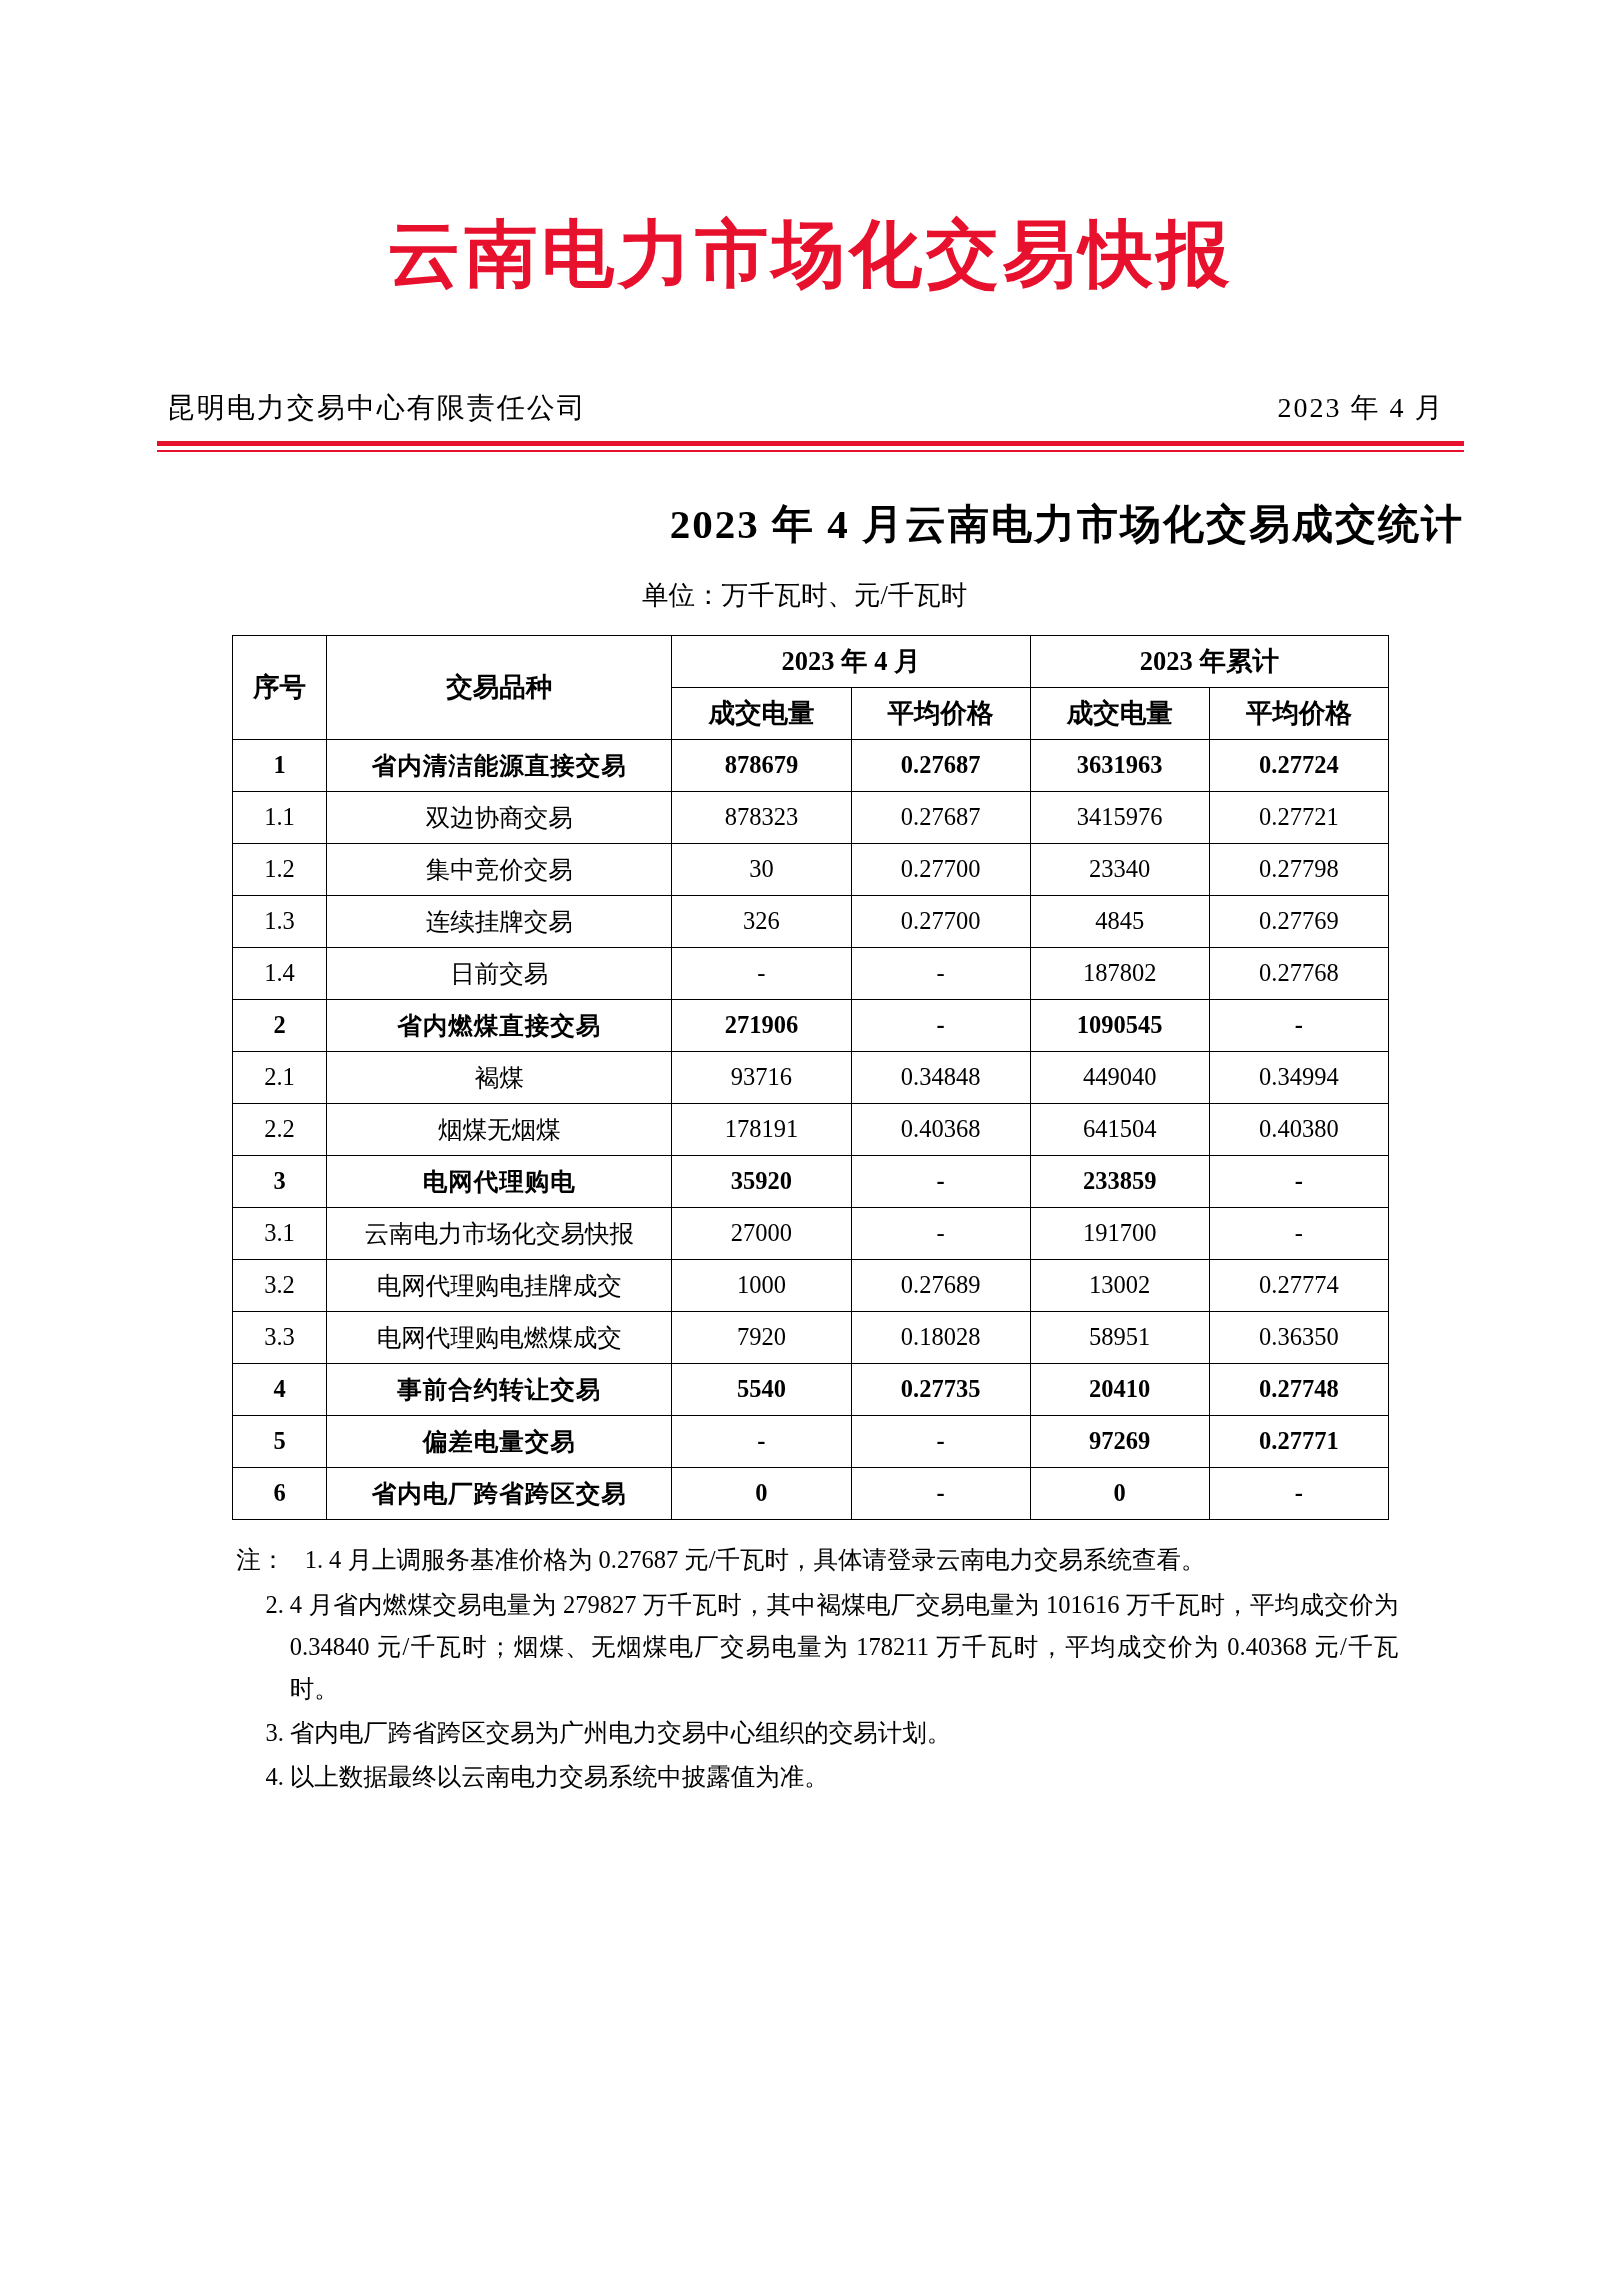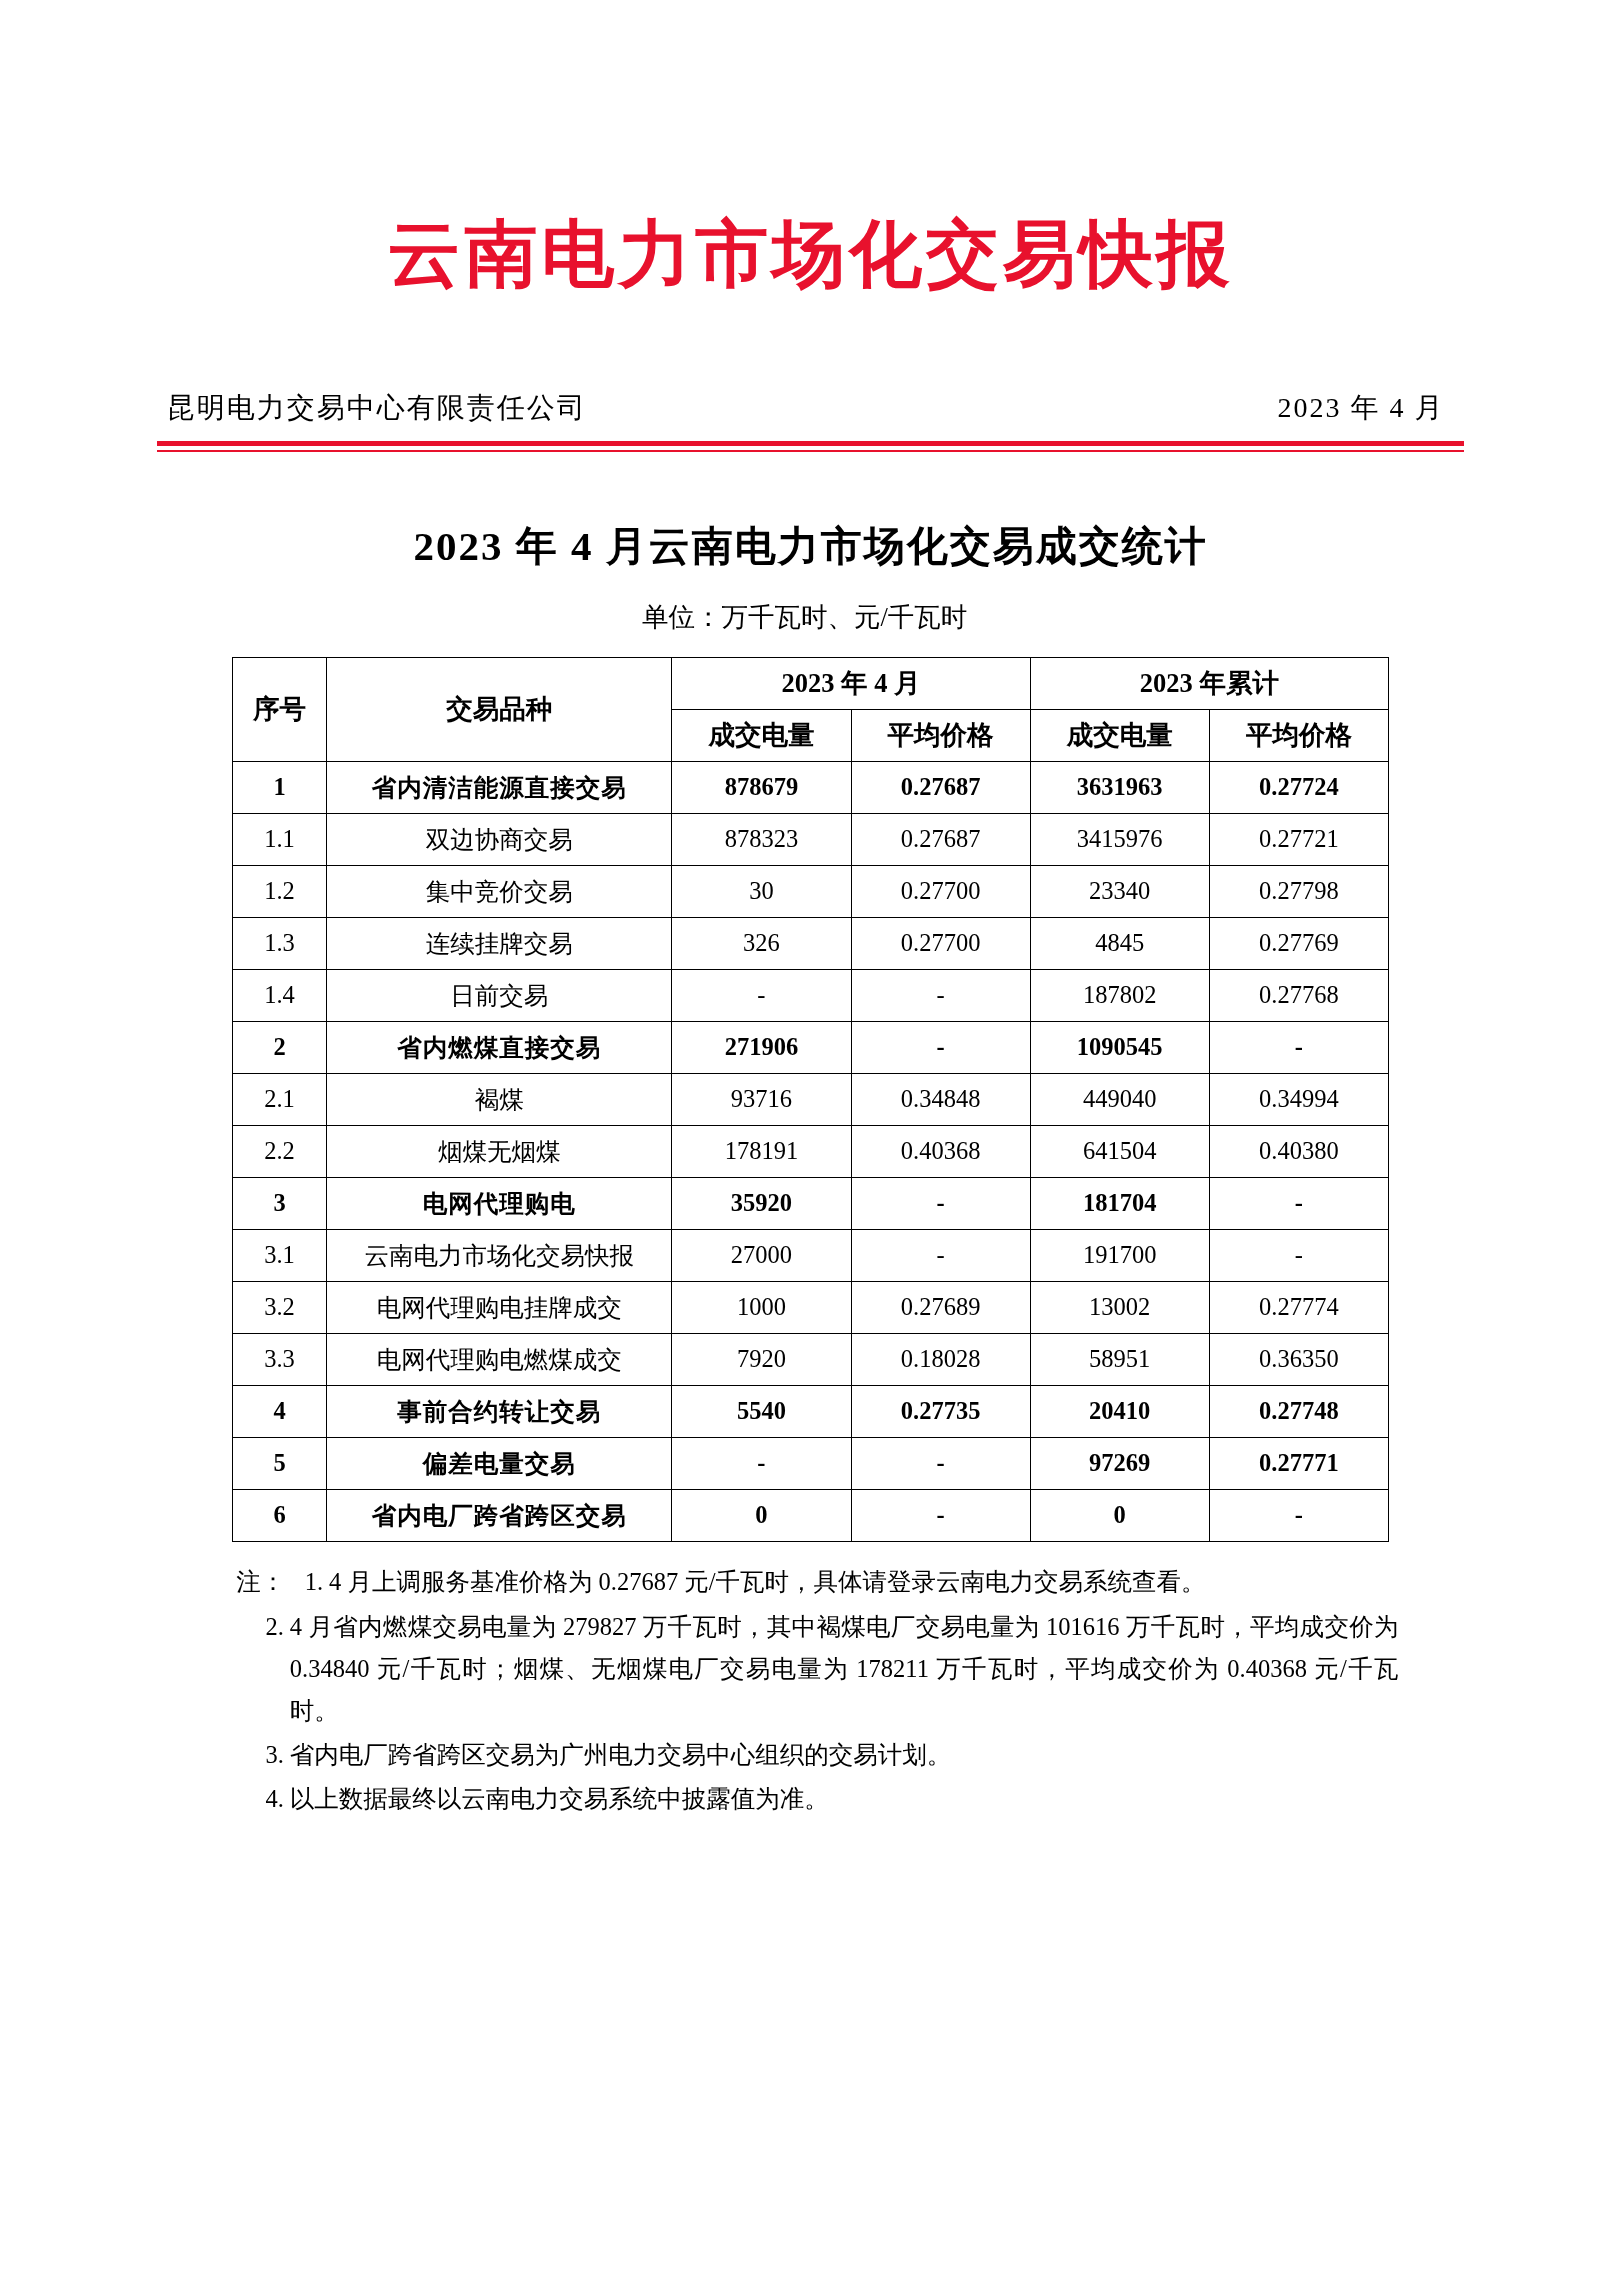--- a/index.html
+++ b/index.html
@@ -52,24 +52,24 @@
     background: #e8112d;
   }
   .rule-gap { height: 3.9px; }
   .rule-thin {
     height: 2px;
     background: #e8112d;
   }
 
   
   .doc-title {
-    text-align: center;
+    text-align: right;
     font-size: 41px;
     font-weight: bold;
-    margin-top: 67px;
+    margin-top: 45px;
     letter-spacing: 2px;
   }
   .unit-line {
     text-align: center;
     font-size: 26.5px;
     margin-top: 25.5px;
     padding-right: 11.8px;
   }
 
   
@@ -233,21 +233,21 @@
         <td>178191</td>
         <td>0.40368</td>
         <td>641504</td>
         <td>0.40380</td>
       </tr>
       <tr class="major">
         <td>3</td>
         <td class="name-cell">电网代理购电</td>
         <td>35920</td>
         <td>-</td>
-        <td>181704</td>
+        <td>233859</td>
         <td>-</td>
       </tr>
       <tr>
         <td>3.1</td>
         <td class="name-cell">云南电力市场化交易快报</td>
         <td>27000</td>
         <td>-</td>
         <td>191700</td>
         <td>-</td>
       </tr>

